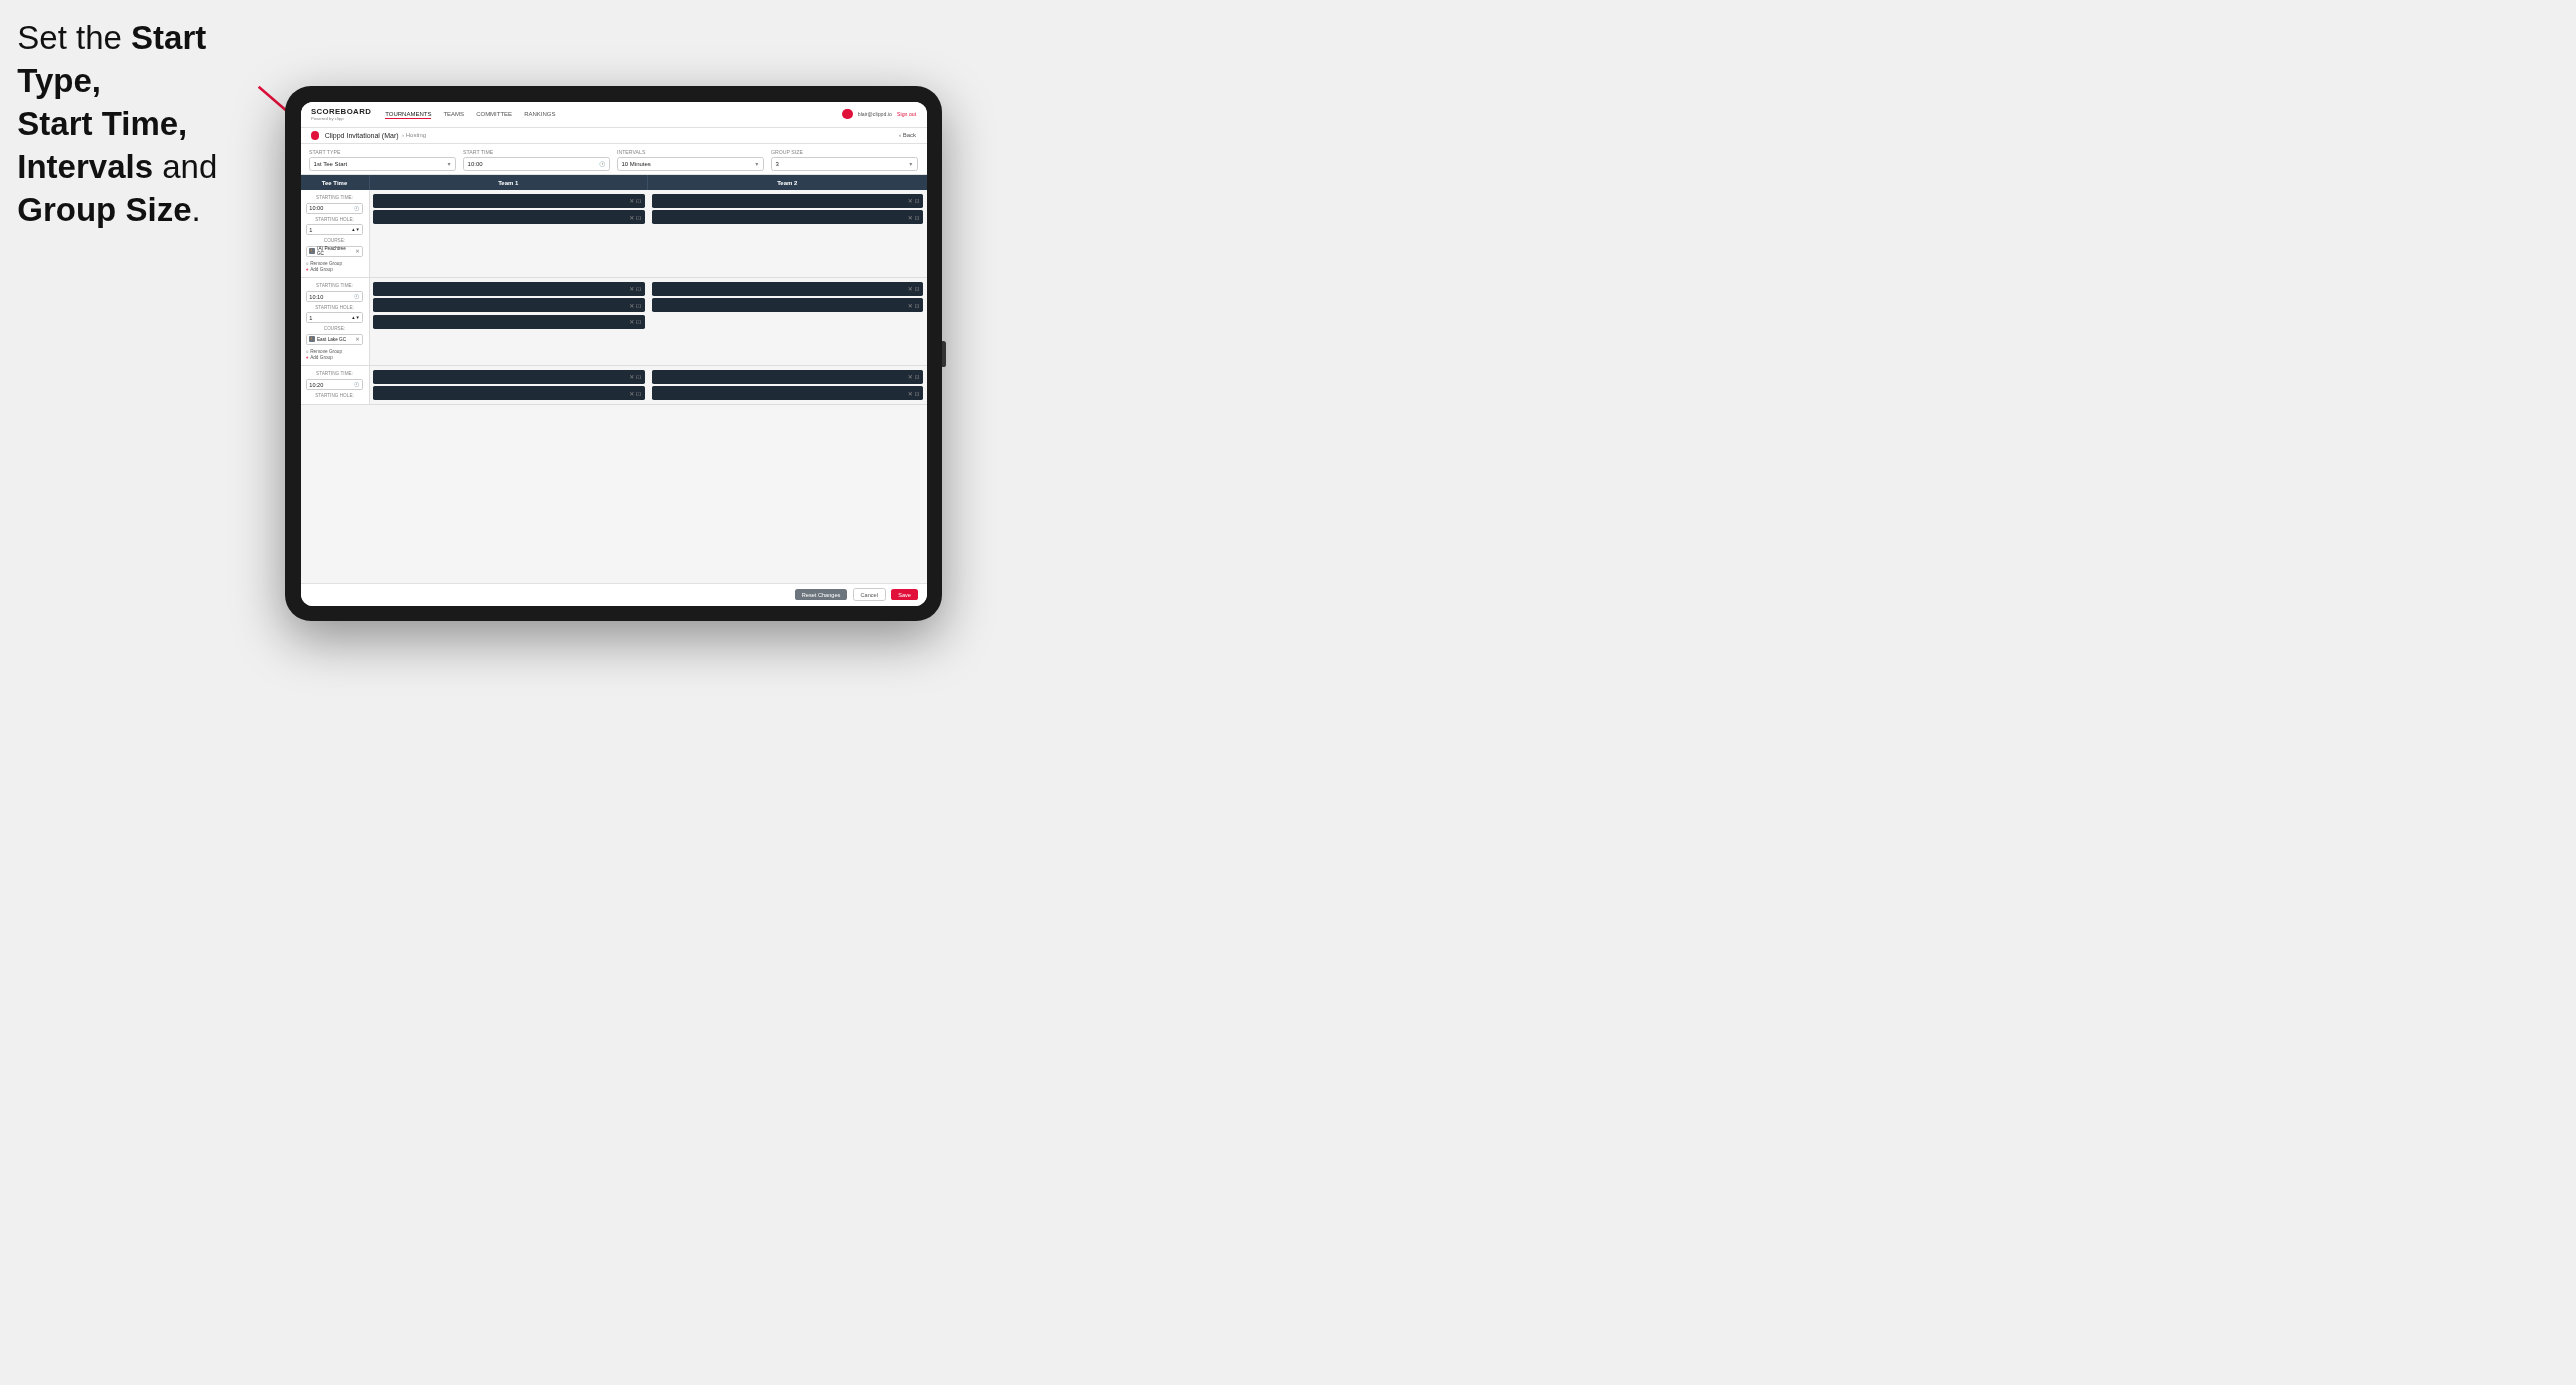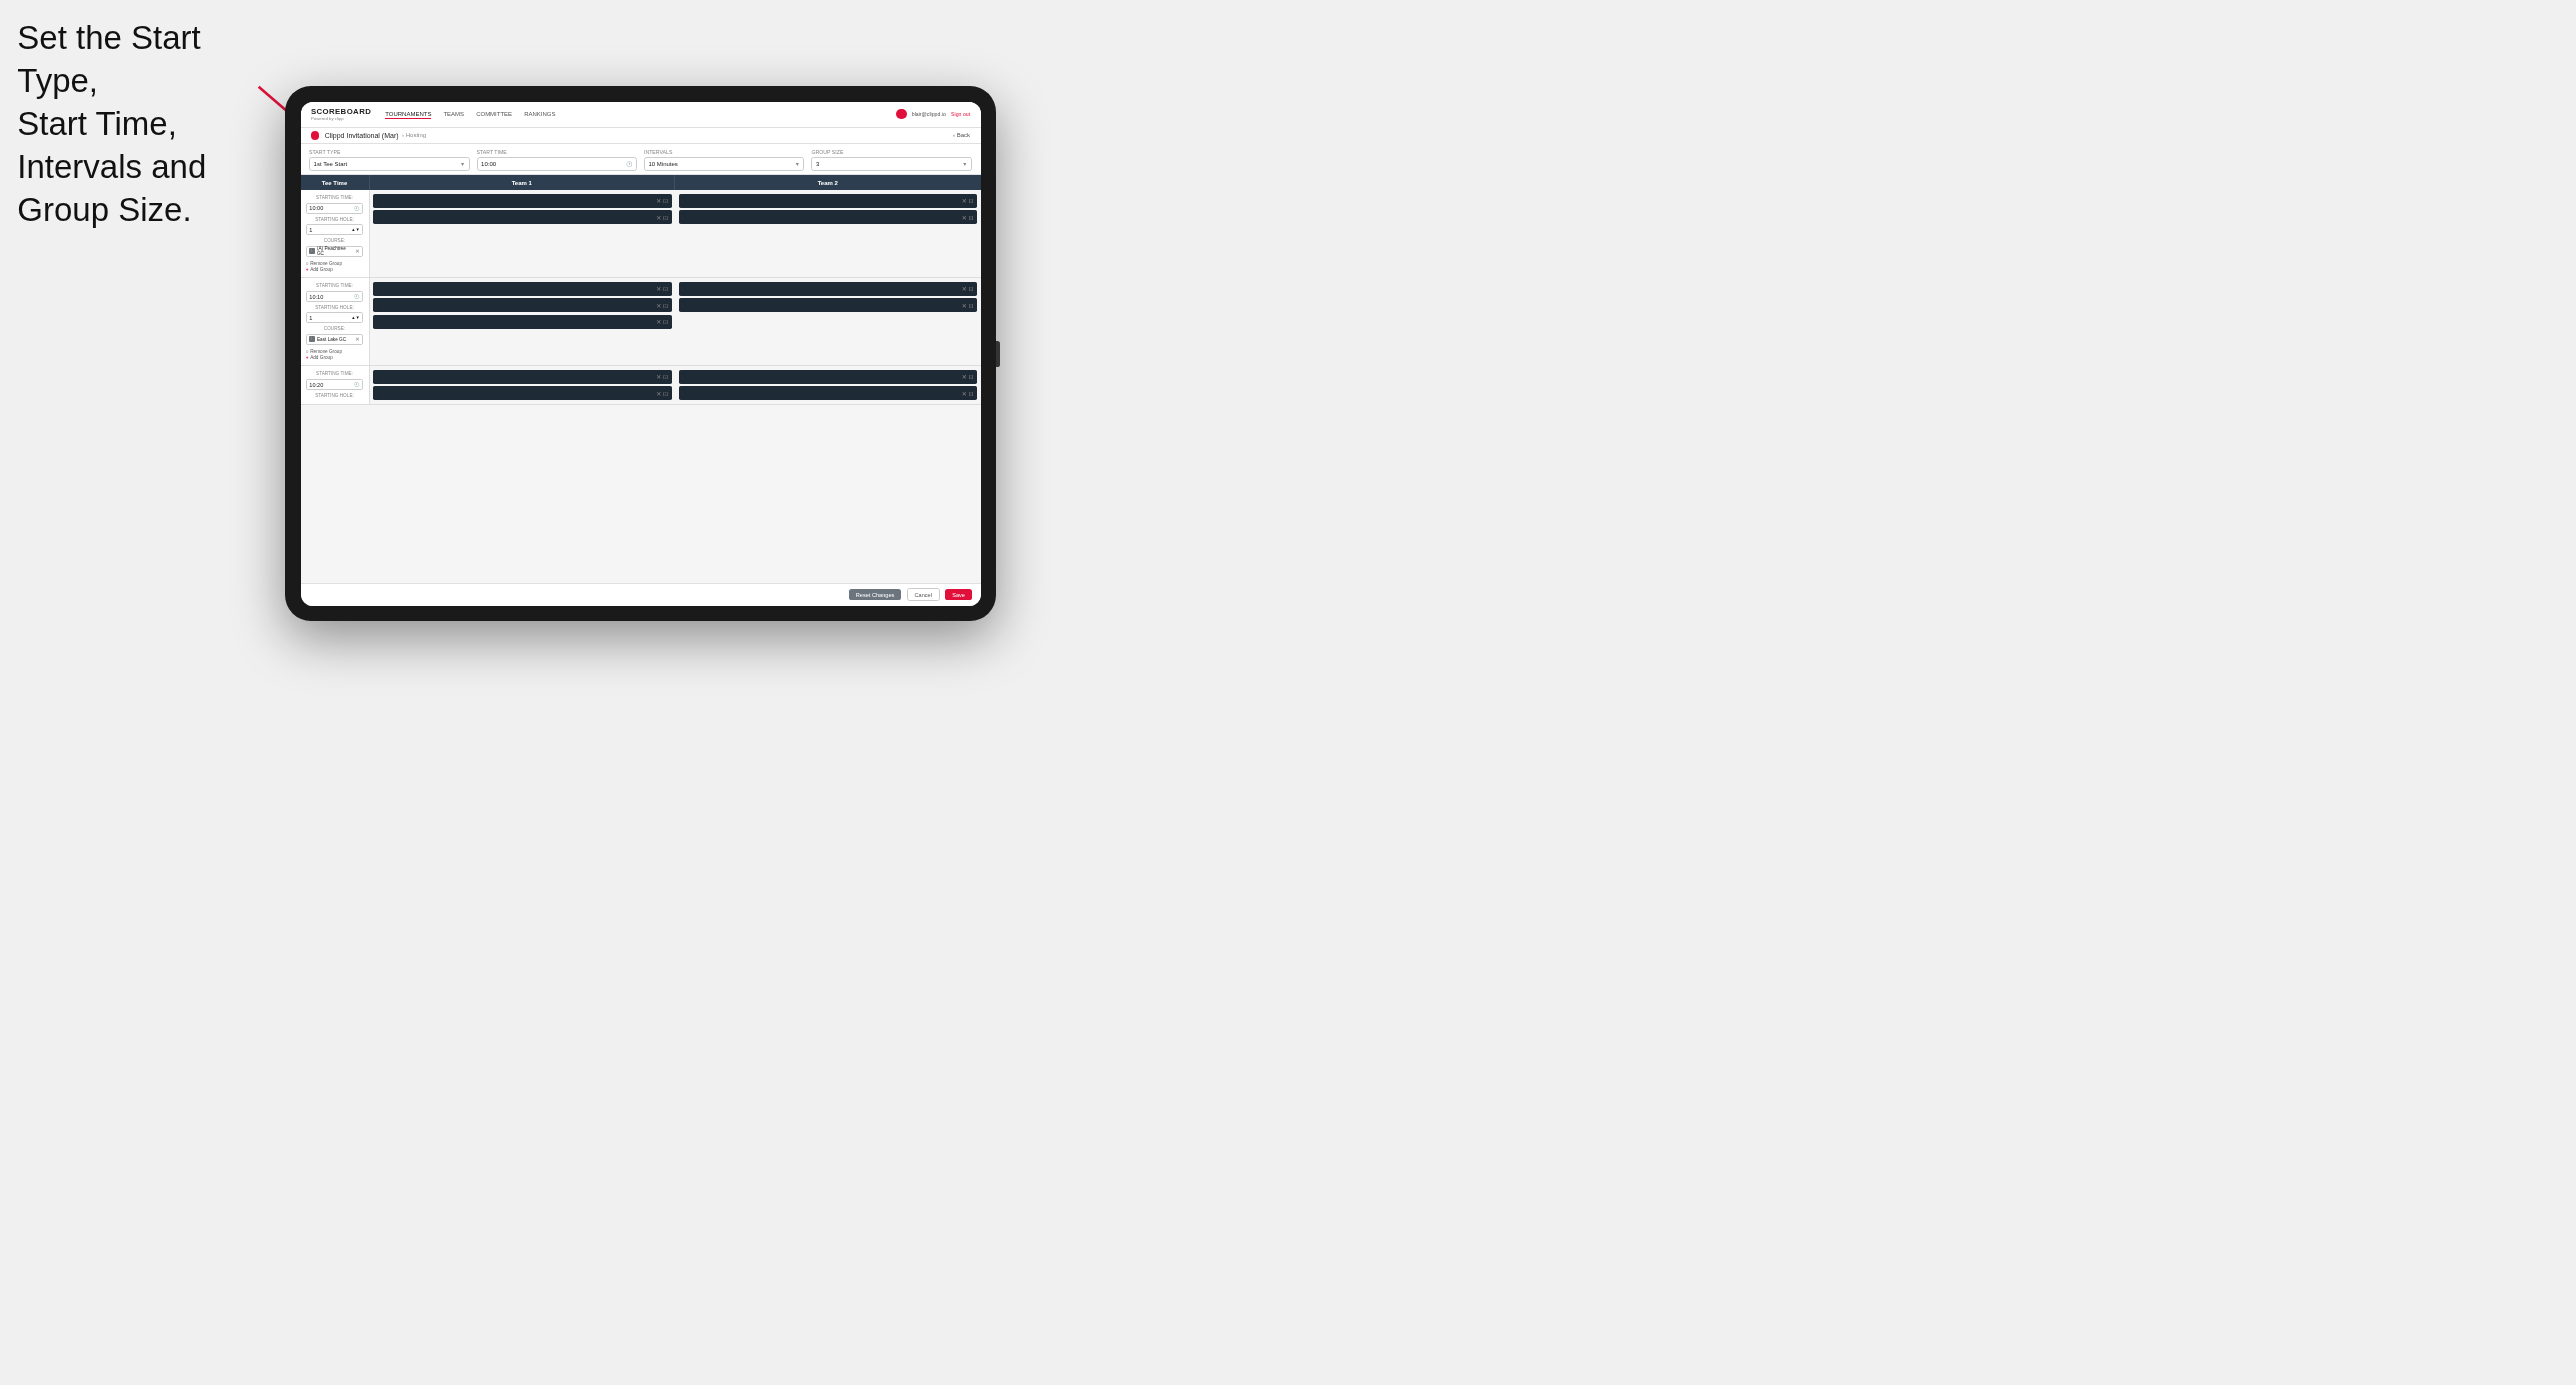--- a/index.html
+++ b/index.html
@@ -18,29 +18,29 @@
       left: 17.3px;
       top: 17.3px;
       width: 268px;
     }
     .instruction-text {
       font-size: 33px;
       line-height: 1.3;
       color: #111;
     }
     .instruction-text strong {
-      font-weight: 400;
+      font-weight: 700;
     }
 
     
     .tablet-frame {
       position: absolute;
       left: 285px;
       top: 86px;
-      width: 711px;
+      width: 657px;
       height: 535px;
       background: #1a1a1a;
       border-radius: 26px;
       padding: 15.5px;
       box-shadow: 0 17.3px 52px rgba(0,0,0,0.4);
     }
     .tablet-screen {
       width: 100%;
       height: 100%;
       background: #fff;

